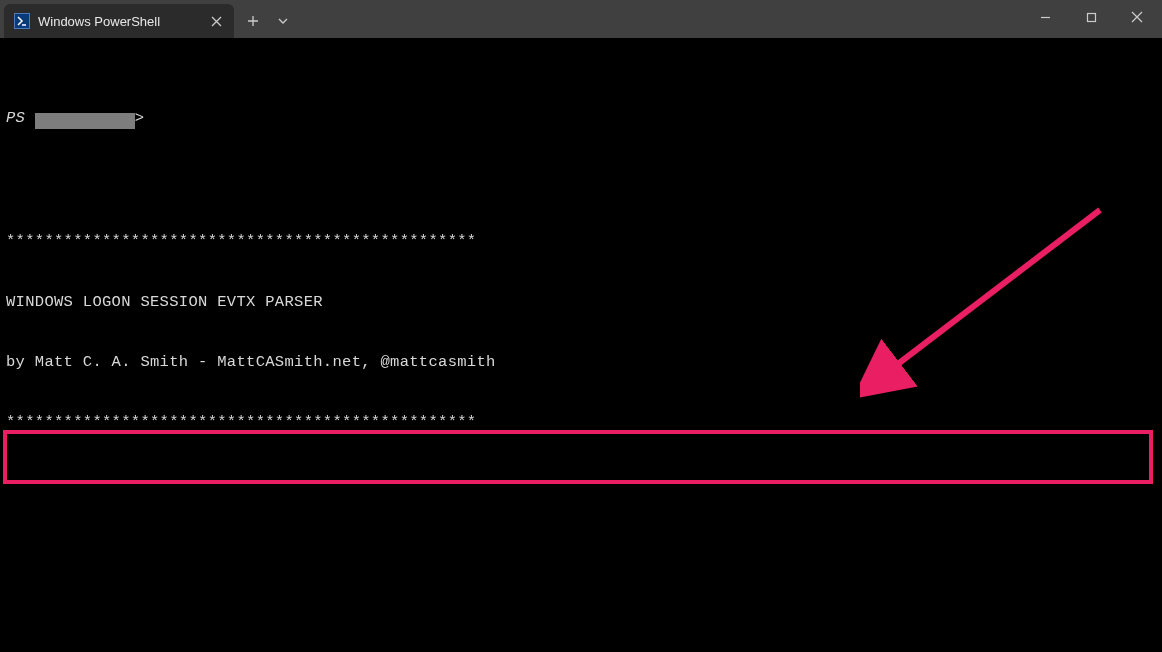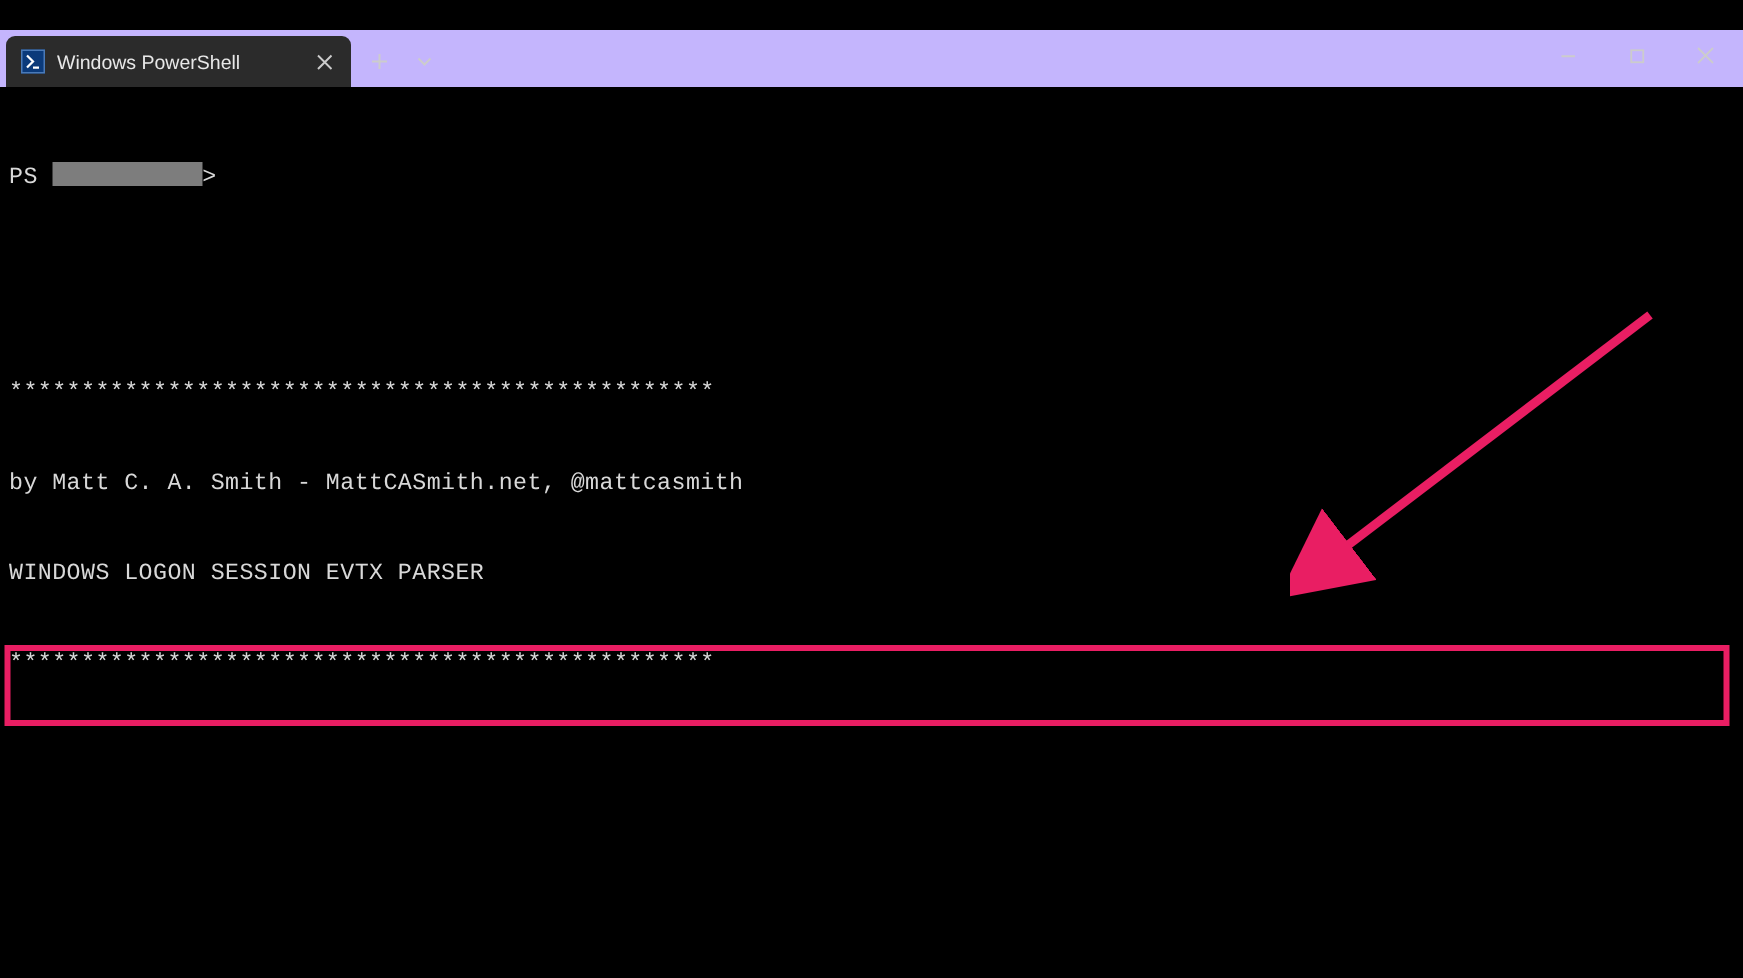--- a/index.html
+++ b/index.html
@@ -9,24 +9,23 @@
       background: #000;
       font-family: Consolas, 'Courier New', monospace;
       font-size: 15px;
       color: #ccc;
       overflow: hidden;
       position: relative;
     }
     .titlebar {
       display: flex;
       align-items: flex-start;
-      background: #c4b5fd;
+      background: #404040;
       height: 38px;
       padding-left: 4px;
-      margin-top: 20px;
     }
     .tab {
       display: flex;
       align-items: center;
       background: #2b2b2b;
       border-radius: 6px 6px 0 0;
       height: 34px;
       padding: 0 8px 0 10px;
       margin-top: 4px;
       min-width: 230px;
@@ -95,22 +94,23 @@
     .terminal {
       padding: 10px 6px;
       line-height: 1.3;
       white-space: pre;
       color: #d8d8d8;
       font-size: 15.5px;
       letter-spacing: 0.3px;
     }
     .prompt-line {
       display: flex;
-      align-items: flex-start;
+      align-items: flex-end;
       margin-bottom: 4px;
+      font-style: italic;
     }
     .redact {
       display: inline-block;
       background: #7d7d7d;
       height: 16px;
       vertical-align: middle;
     }
     .log-line { white-space: pre; }
     .highlight-box {
       position: absolute;
@@ -170,22 +170,22 @@
     </span>
   </div>
 </div>
 
 <div class="terminal">
   <div class="prompt-line">
     <span>PS</span>&nbsp;<span class="redact" style="width:100px;"></span><span>&gt;</span>&nbsp;
   </div>
   <div style="height:18px;"></div>
   <div class="log-line">*************************************************</div>
+  <div class="log-line">WINDOWS LOGON SESSION EVTX PARSER</div>
   <div class="log-line">by Matt C. A. Smith - MattCASmith.net, @mattcasmith</div>
-  <div class="log-line">WINDOWS LOGON SESSION EVTX PARSER</div>
   <div class="log-line">*************************************************</div>
   <div style="height:38px;"></div>
   <div class="log-line"></div>
   
   
   
   
   
   
   

